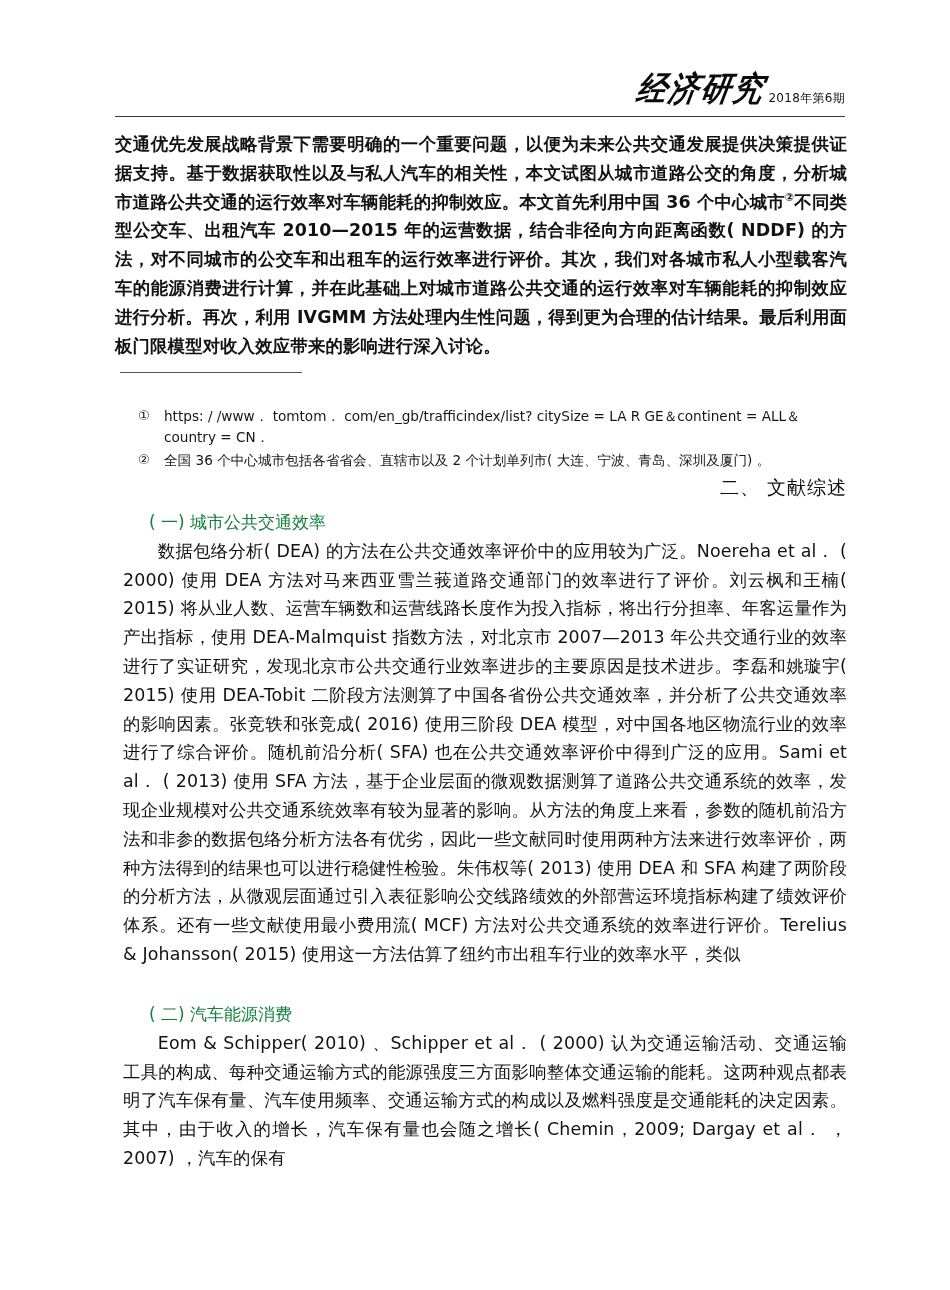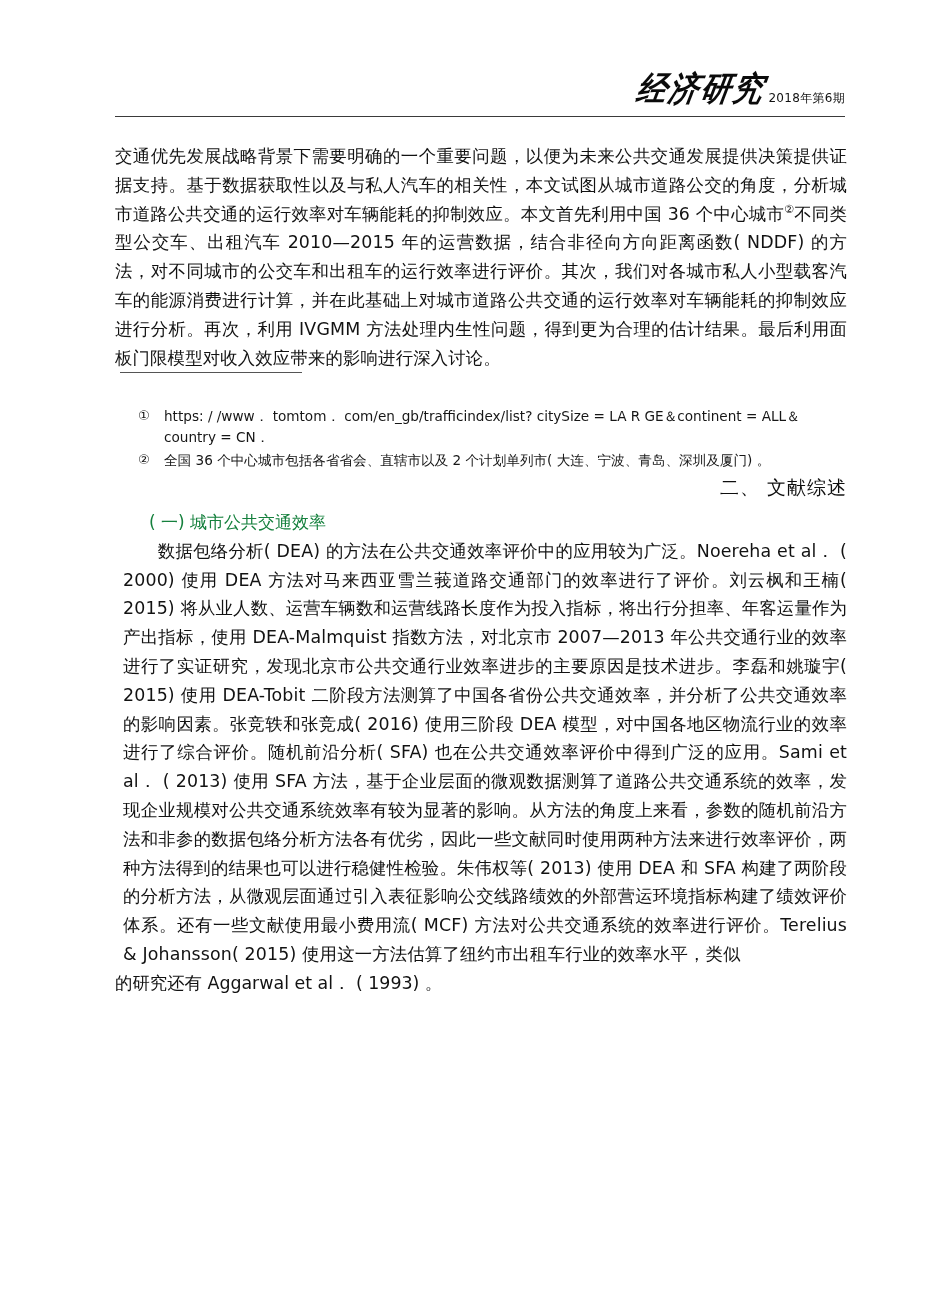--- a/index.html
+++ b/index.html
@@ -67,22 +67,23 @@
     top: 116px;
     width: 730px;
     height: 0;
     border-top: 1.3px solid #3a3a3a;
   }
 
   
   .body-col {
     position: absolute;
     left: 115px;
-    top: 142px;
-    width: 732px;
+    top: 130px;
+    width: 732px;
+    font-weight: bold;
   }
 
   p.para {
     margin: 0;
     font-size: 17.4px;
     line-height: 28.8px;
     text-align: justify;
     text-justify: inter-ideograph;
     letter-spacing: 0.15px;
     color: #121212;
@@ -197,17 +198,20 @@
       <span class="fn-mark">②</span>
       <span class="fn-text">全国 36 个中心城市包括各省省会、直辖市以及 2 个计划单列市( 大连、宁波、青岛、深圳及厦门) 。</span>
     </div>
   </div>
 
   <div class="sec-head">二、 文献综述</div>
 
   <div class="block-2">
     <p class="sub-head">( 一) 城市公共交通效率</p>
     <p class="para indent">数据包络分析( DEA) 的方法在公共交通效率评价中的应用较为广泛。Noereha et al． ( 2000) 使用 DEA 方法对马来西亚雪兰莪道路交通部门的效率进行了评价。刘云枫和王楠( 2015) 将从业人数、运营车辆数和运营线路长度作为投入指标，将出行分担率、年客运量作为产出指标，使用 DEA-Malmquist 指数方法，对北京市 2007—2013 年公共交通行业的效率进行了实证研究，发现北京市公共交通行业效率进步的主要原因是技术进步。李磊和姚璇宇( 2015) 使用 DEA-Tobit 二阶段方法测算了中国各省份公共交通效率，并分析了公共交通效率的影响因素。张竞轶和张竞成( 2016) 使用三阶段 DEA 模型，对中国各地区物流行业的效率进行了综合评价。随机前沿分析( SFA) 也在公共交通效率评价中得到广泛的应用。Sami et al． ( 2013) 使用 SFA 方法，基于企业层面的微观数据测算了道路公共交通系统的效率，发现企业规模对公共交通系统效率有较为显著的影响。从方法的角度上来看，参数的随机前沿方法和非参的数据包络分析方法各有优劣，因此一些文献同时使用两种方法来进行效率评价，两种方法得到的结果也可以进行稳健性检验。朱伟权等( 2013) 使用 DEA 和 SFA 构建了两阶段的分析方法，从微观层面通过引入表征影响公交线路绩效的外部营运环境指标构建了绩效评价体系。还有一些文献使用最小费用流( MCF) 方法对公共交通系统的效率进行评价。Terelius &amp; Johansson( 2015) 使用这一方法估算了纽约市出租车行业的效率水平，类似</p>
-    <p class="loose-line">的研究还有 Aggarwal et al． ( 1993) 。</p>
-  </div>
-
+  </div>
+
+  <div class="block-3">
+    <p class="sub-head">( 二) 汽车能源消费</p>
+    <p class="para indent">Eom &amp; Schipper( 2010) 、Schipper et al． ( 2000) 认为交通运输活动、交通运输工具的构成、每种交通运输方式的能源强度三方面影响整体交通运输的能耗。这两种观点都表明了汽车保有量、汽车使用频率、交通运输方式的构成以及燃料强度是交通能耗的决定因素。其中，由于收入的增长，汽车保有量也会随之增长( Chemin，2009; Dargay et al． ，2007) ，汽车的保有</p>
+  </div>
 
 </div>
 
 </body></html>

